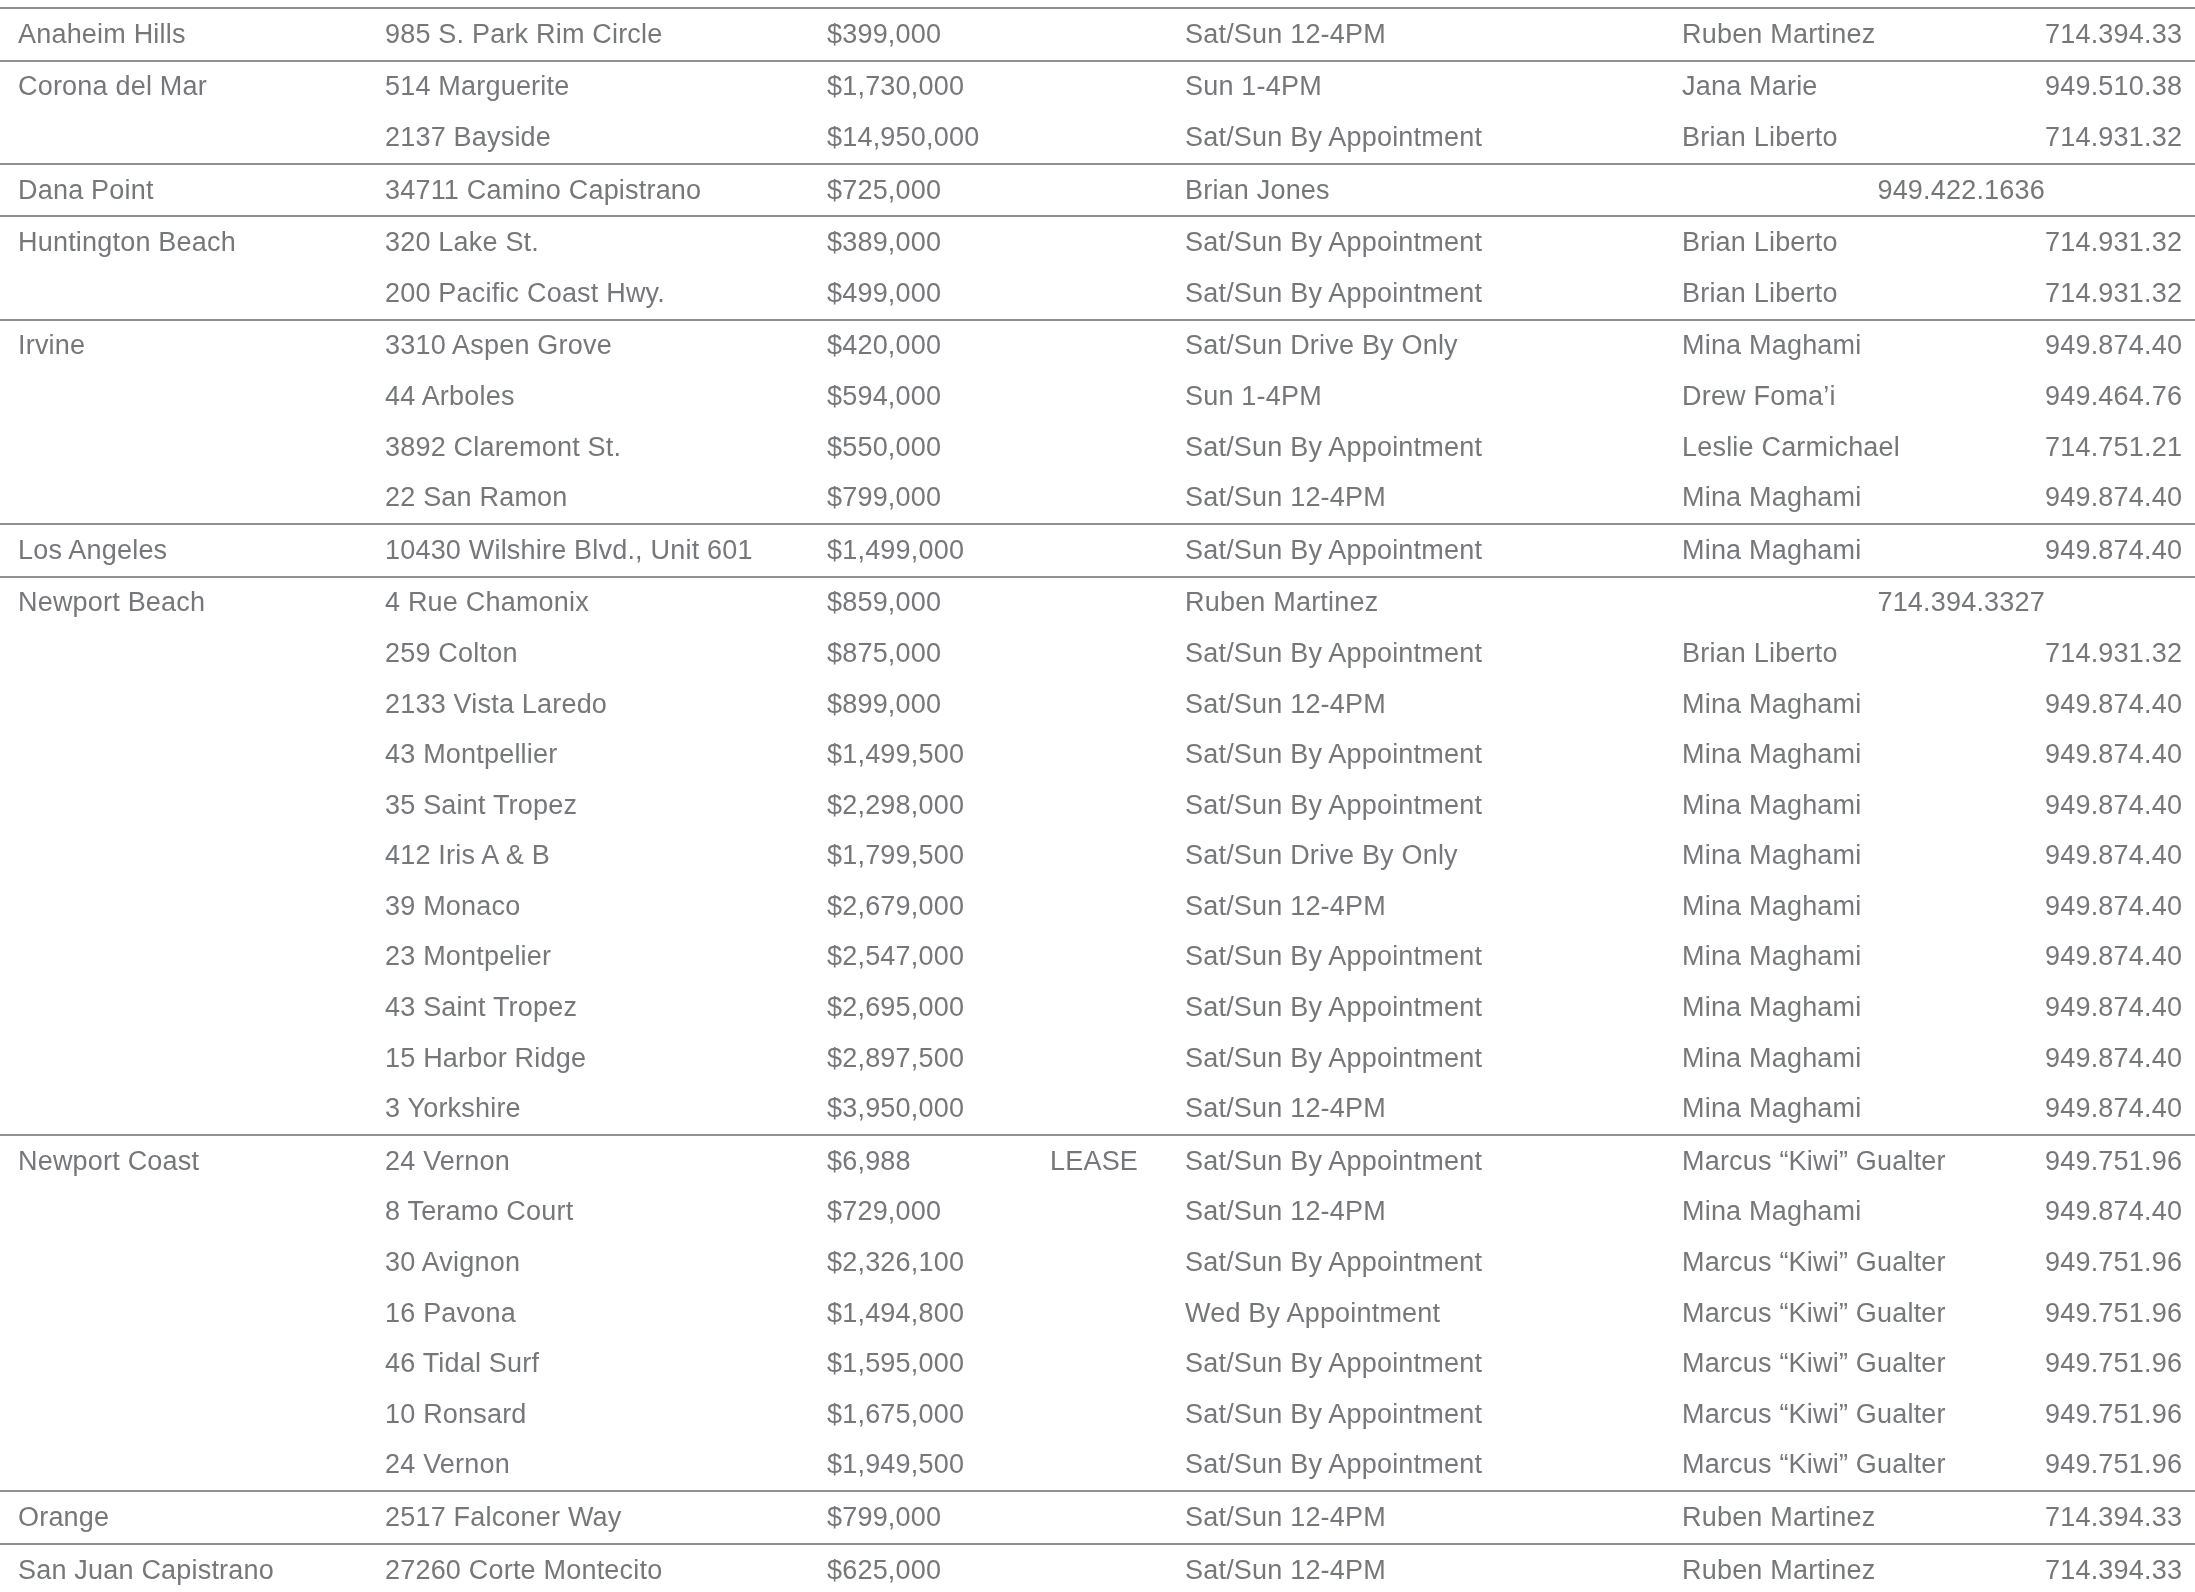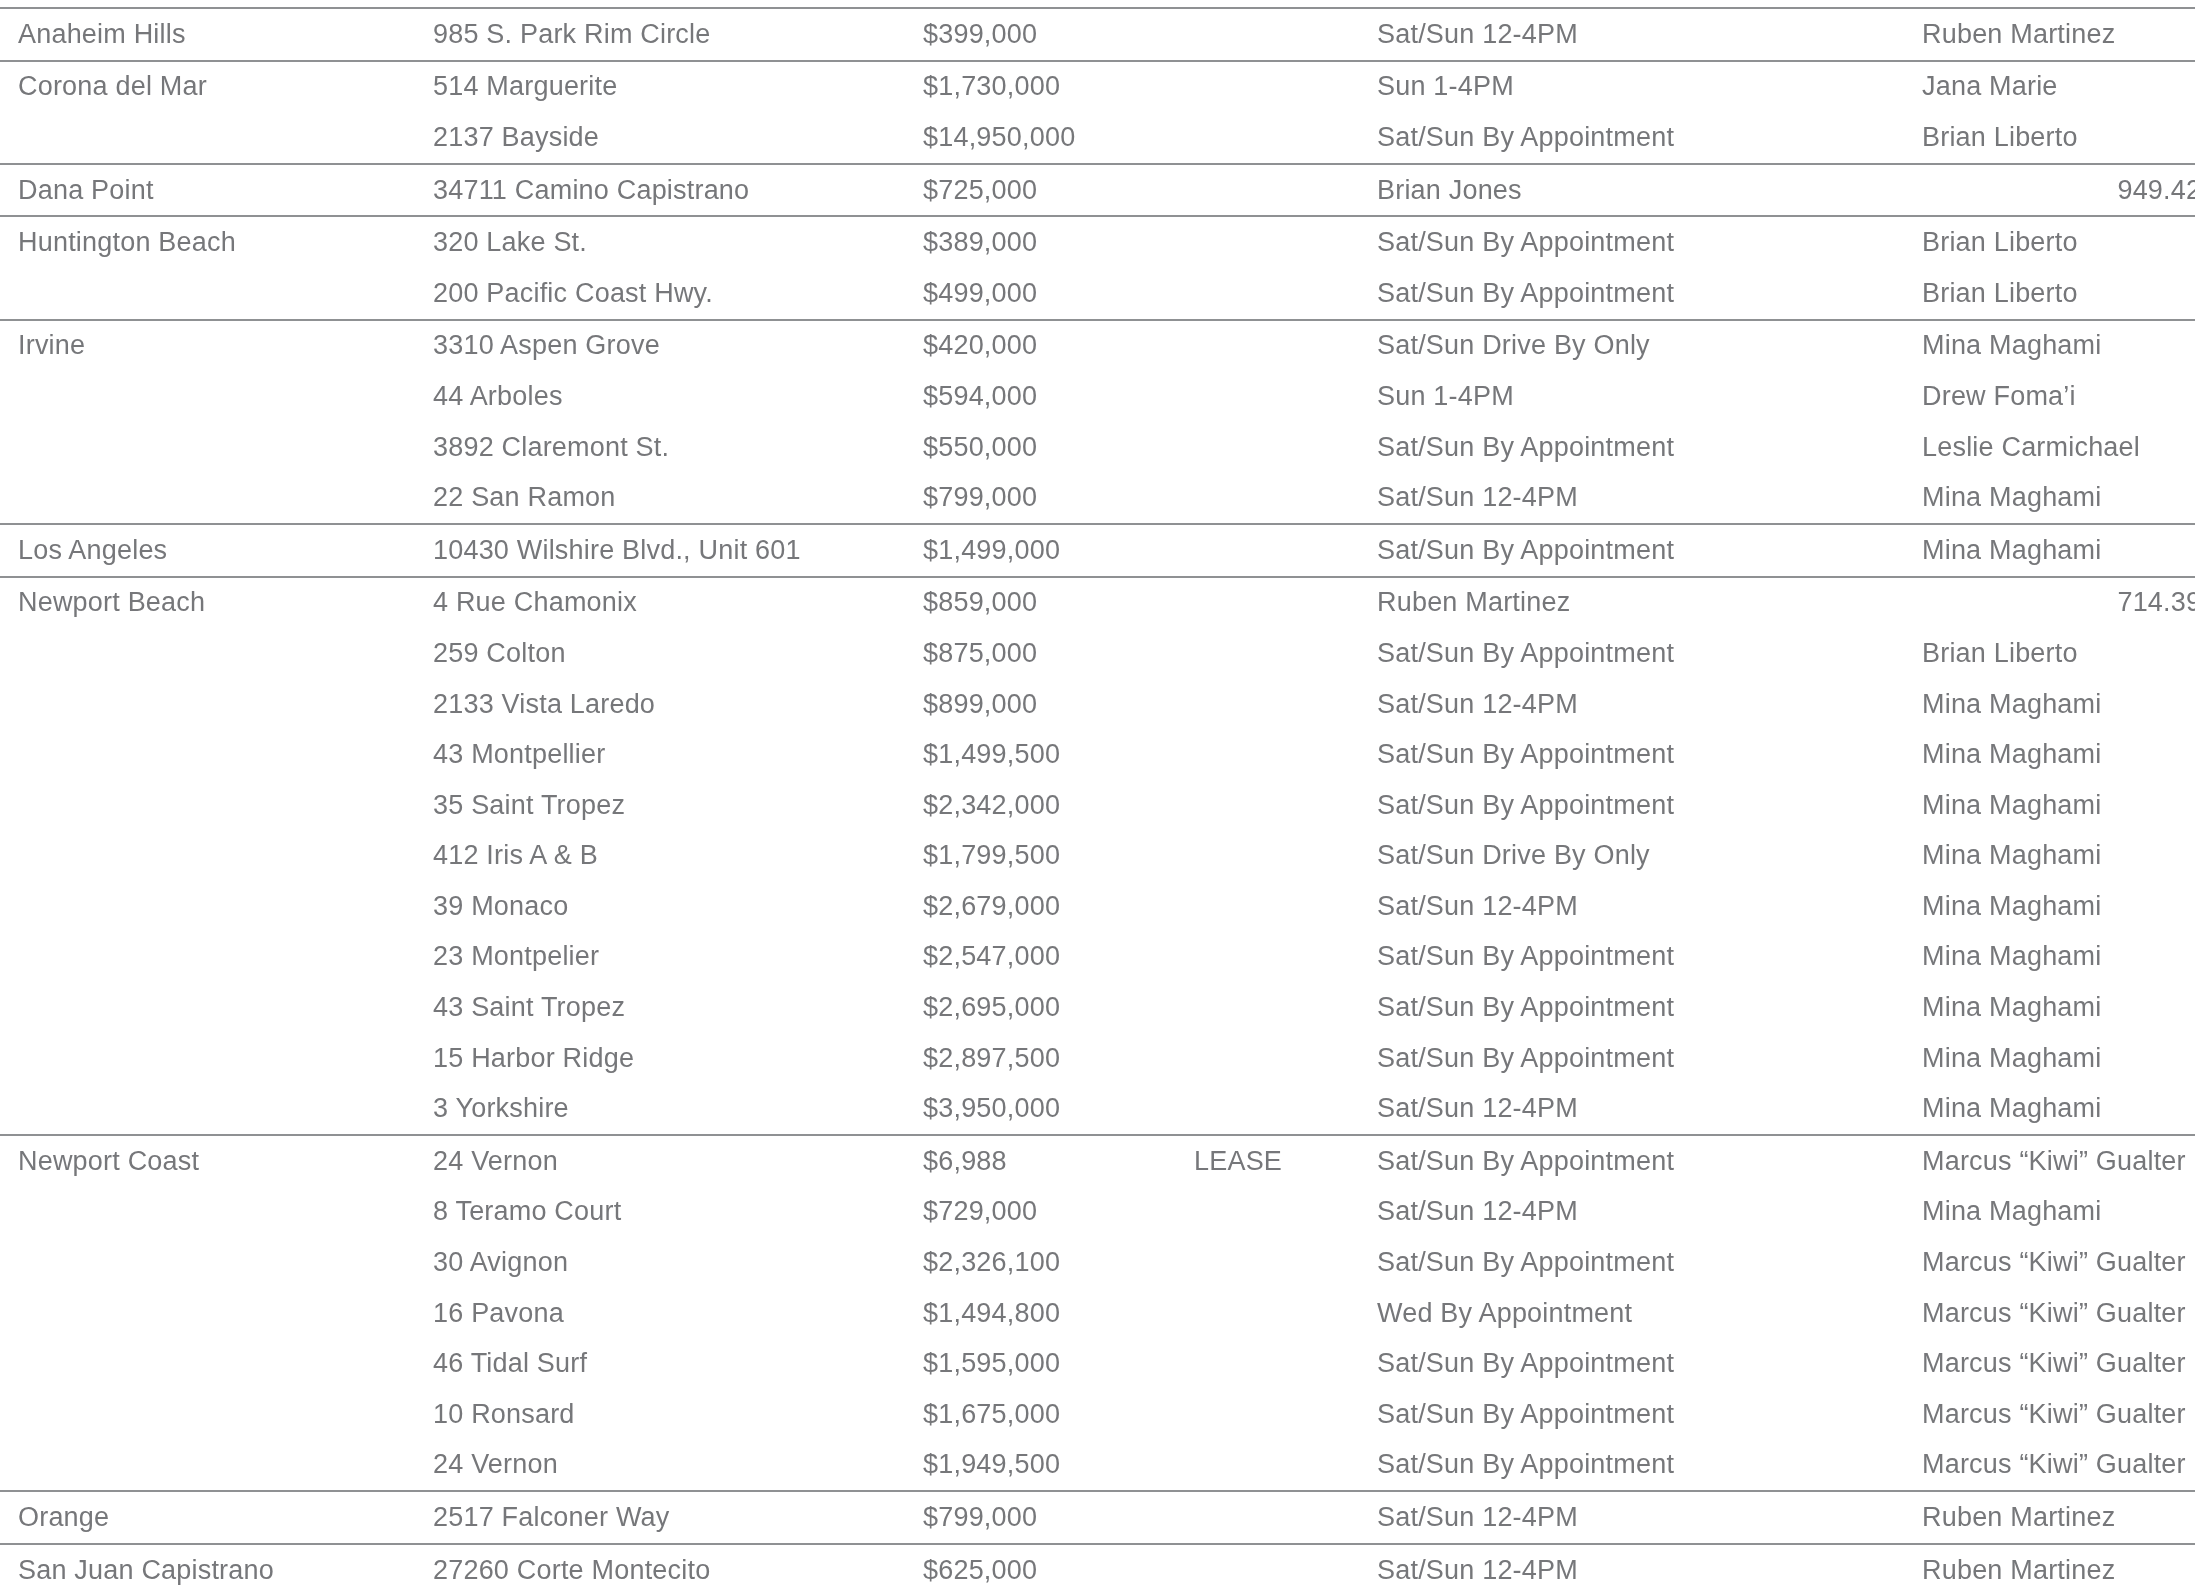--- a/index.html
+++ b/index.html
@@ -22,21 +22,20 @@
   .group {
     border-top: 2px solid #8f9193;
   }
   .row {
     display: grid;
     grid-template-columns: 367px 442px 223px 135px 497px 363px 1fr;
     align-items: center;
     height: 50.6px;
     padding-left: 18px;
     padding-right: 12px;
-    gap: 48px;
   }
   .cell {
     white-space: nowrap;
     overflow: hidden;
     letter-spacing: 0.2px;
   }
   .phone { text-align: right; }
 </style>
 </head>
 <body>
@@ -184,21 +183,21 @@
         <div class="cell address">43 Montpellier</div>
         <div class="cell price">$1,499,500</div>
         <div class="cell tag"></div>
         <div class="cell time">Sat/Sun By Appointment</div>
         <div class="cell agent">Mina Maghami</div>
         <div class="cell phone">949.874.4020</div>
       </div>
       <div class="row">
         <div class="cell city"></div>
         <div class="cell address">35 Saint Tropez</div>
-        <div class="cell price">$2,342,000</div>
+        <div class="cell price">$2,298,000</div>
         <div class="cell tag"></div>
         <div class="cell time">Sat/Sun By Appointment</div>
         <div class="cell agent">Mina Maghami</div>
         <div class="cell phone">949.874.4020</div>
       </div>
       <div class="row">
         <div class="cell city"></div>
         <div class="cell address">412 Iris A &amp; B</div>
         <div class="cell price">$1,799,500</div>
         <div class="cell tag"></div>

